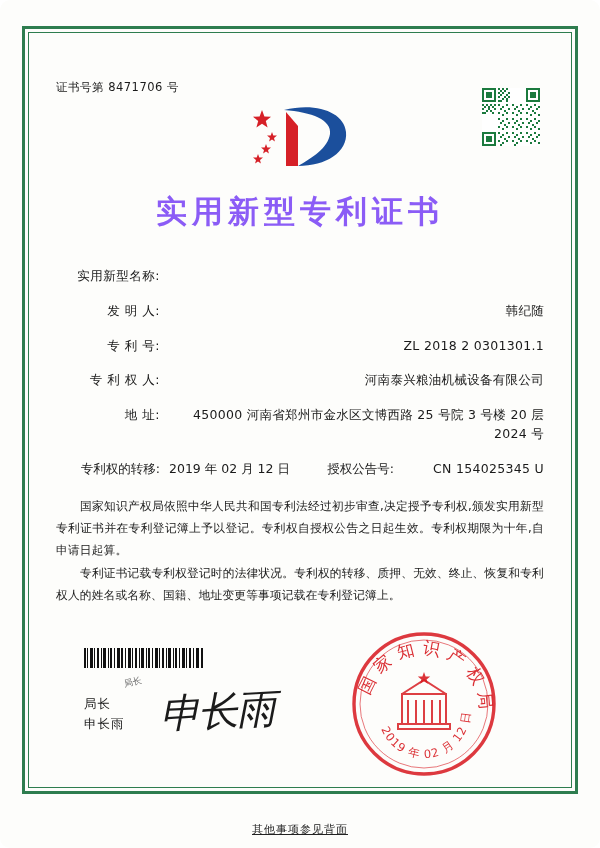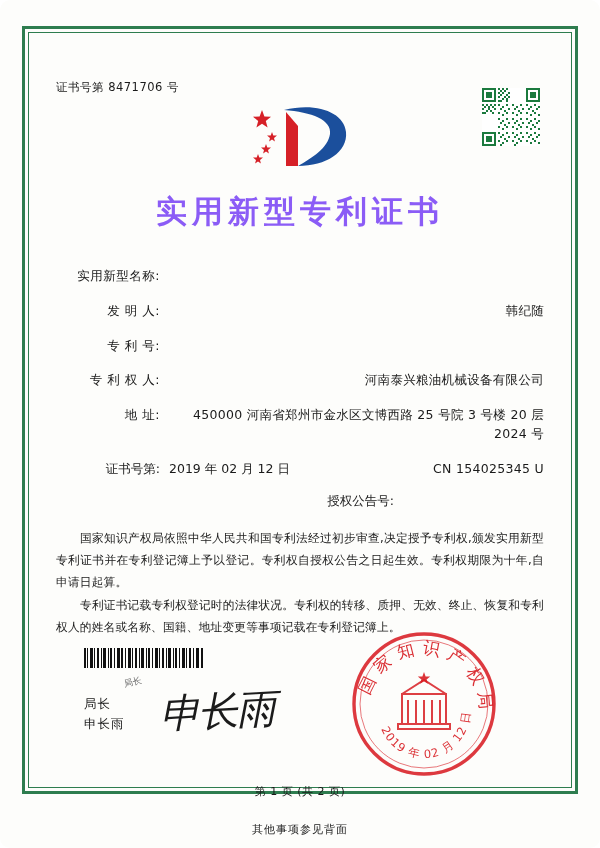--- a/index.html
+++ b/index.html
@@ -105,21 +105,20 @@
   }
   .row.two .half-label {
     width: 104px;
     flex: 0 0 104px;
   }
   .row.two .half-value {
     flex: 0 0 130px;
   }
   .row.two .half-label2 {
     flex: 0 0 104px;
-    margin-top: 32px;
   }
 
   .paragraphs {
     margin-top: 18px;
     font-size: 11.7px;
     line-height: 1.85;
     text-align: justify;
     letter-spacing: 0.2px;
   }
   .paragraphs p {
@@ -187,20 +186,21 @@
   }
   .footer-note {
     position: absolute;
     left: 0;
     right: 0;
     top: 822px;
     text-align: center;
     font-size: 11px;
     letter-spacing: 1px;
     color: #222;
+    text-decoration: underline;
   }
 </style>
 </head>
 <body>
 
 <div class="page">
 
   <div class="border-outer"></div>
   <div class="border-inner"></div>
 
@@ -371,31 +371,32 @@
     <div class="fields">
       <div class="row">
         <div class="label">实用新型名称:</div>
       </div>
       <div class="row">
         <div class="label">发 明 人:</div>
         <div class="value">韩纪随</div>
       </div>
       <div class="row">
         <div class="label">专 利 号:</div>
+        <div class="value">ZL 2018 2 0301301.1</div>
       </div>
       <div class="row">
         <div class="label">专 利 权 人:</div>
         <div class="value">河南泰兴粮油机械设备有限公司</div>
       </div>
       <div class="row">
         <div class="label">地 址:</div>
         <div class="value">450000 河南省郑州市金水区文博西路 25 号院 3 号楼 20 层 2024 号</div>
       </div>
       <div class="row two">
-        <div class="half-label">证书号第:</div>
+        <div class="half-label">专利权的转移:</div>
         <div class="half-value">2019 年 02 月 12 日</div>
         <div class="half-label2">授权公告号:</div>
         <div class="value">CN 154025345 U</div>
       </div>
     </div>
 
     <div class="paragraphs">
       <p>国家知识产权局依照中华人民共和国专利法经过初步审查,决定授予专利权,颁发实用新型专利证书并在专利登记簿上予以登记。专利权自授权公告之日起生效。专利权期限为十年,自申请日起算。</p>
       <p>专利证书记载专利权登记时的法律状况。专利权的转移、质押、无效、终止、恢复和专利权人的姓名或名称、国籍、地址变更等事项记载在专利登记簿上。</p>
     </div>
@@ -475,16 +476,15 @@
       </defs>
       <text font-family="'DejaVu Serif','Liberation Serif',serif" font-size="17" fill="#d81e24" letter-spacing="7" opacity="0.92">
         <textPath href="#arcTop" startOffset="8%">国家知识产权局</textPath>
       </text>
       <text font-family="'DejaVu Sans','Liberation Sans',sans-serif" font-size="11.5" fill="#d81e24" letter-spacing="1" opacity="0.92">
         <textPath href="#arcBottom" startOffset="12%">2019 年 02 月 12 日</textPath>
       </text>
     </svg>
   </div>
 
-  <div class="page-no">第 1 页 (共 2 页)</div>
   <div class="footer-note">其他事项参见背面</div>
 
 </div>
 
 </body></html>

